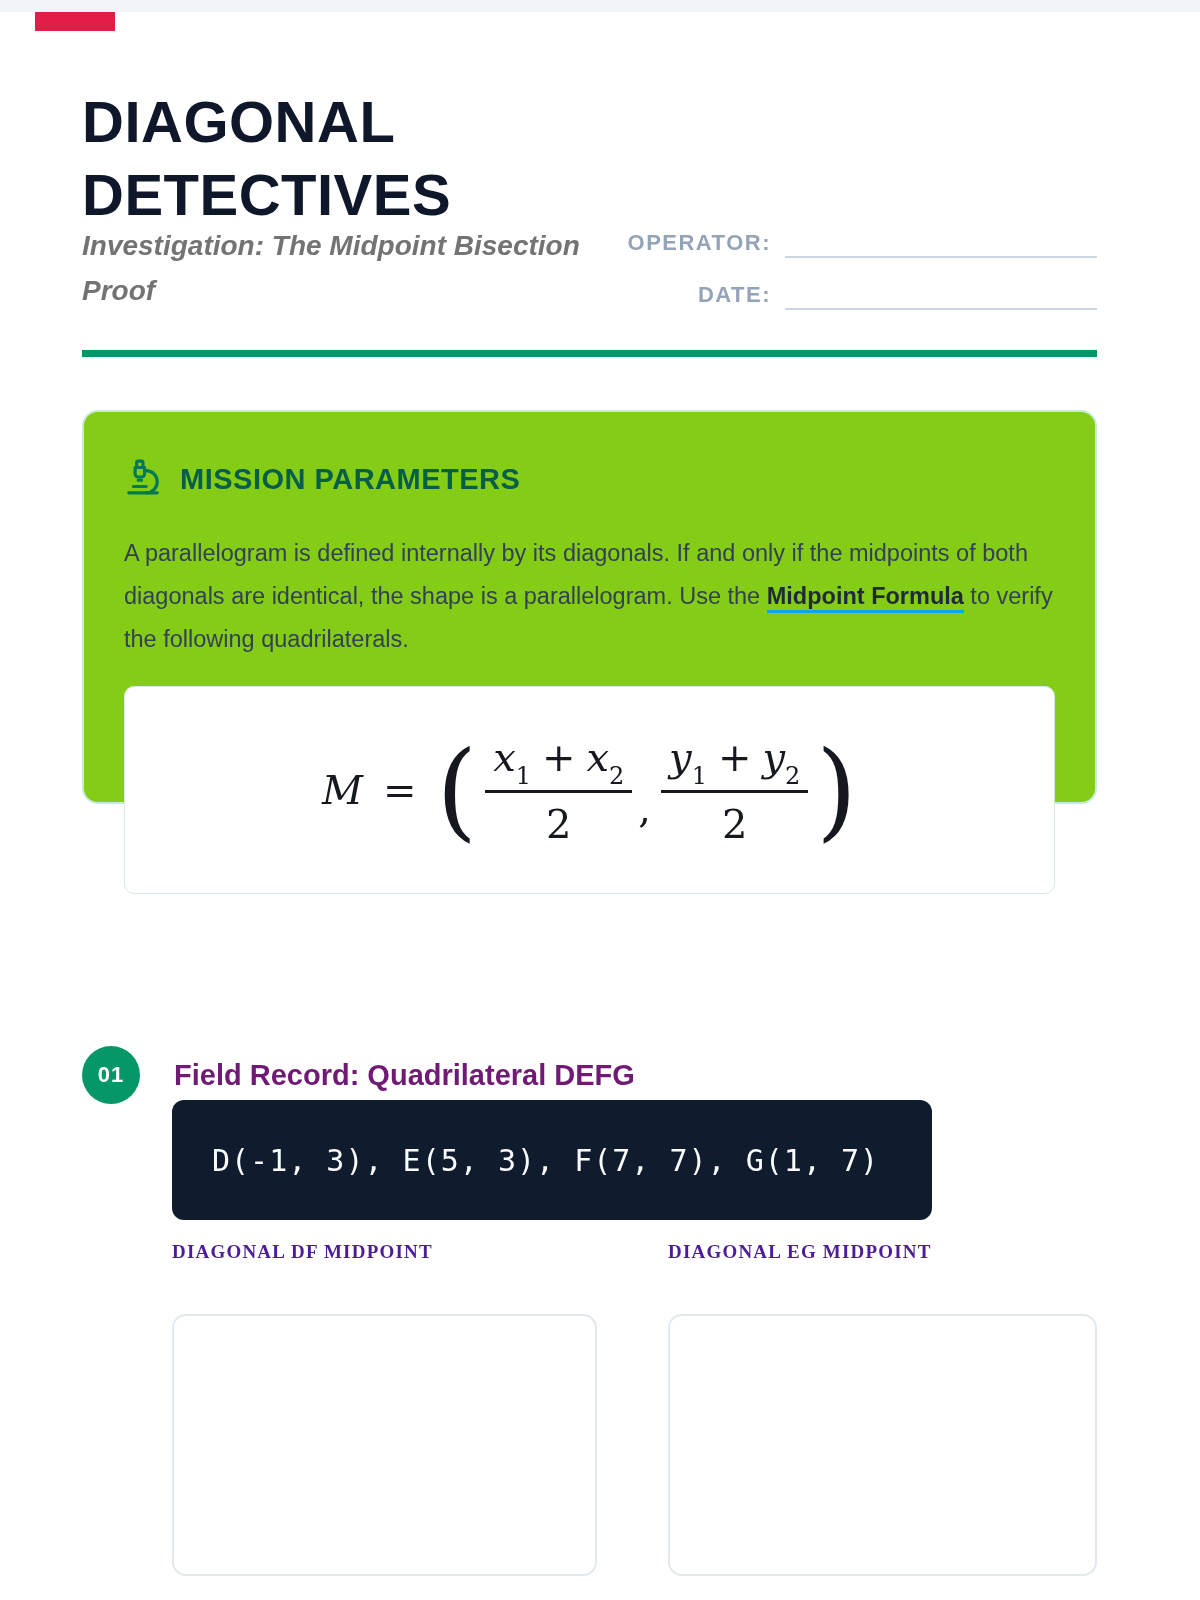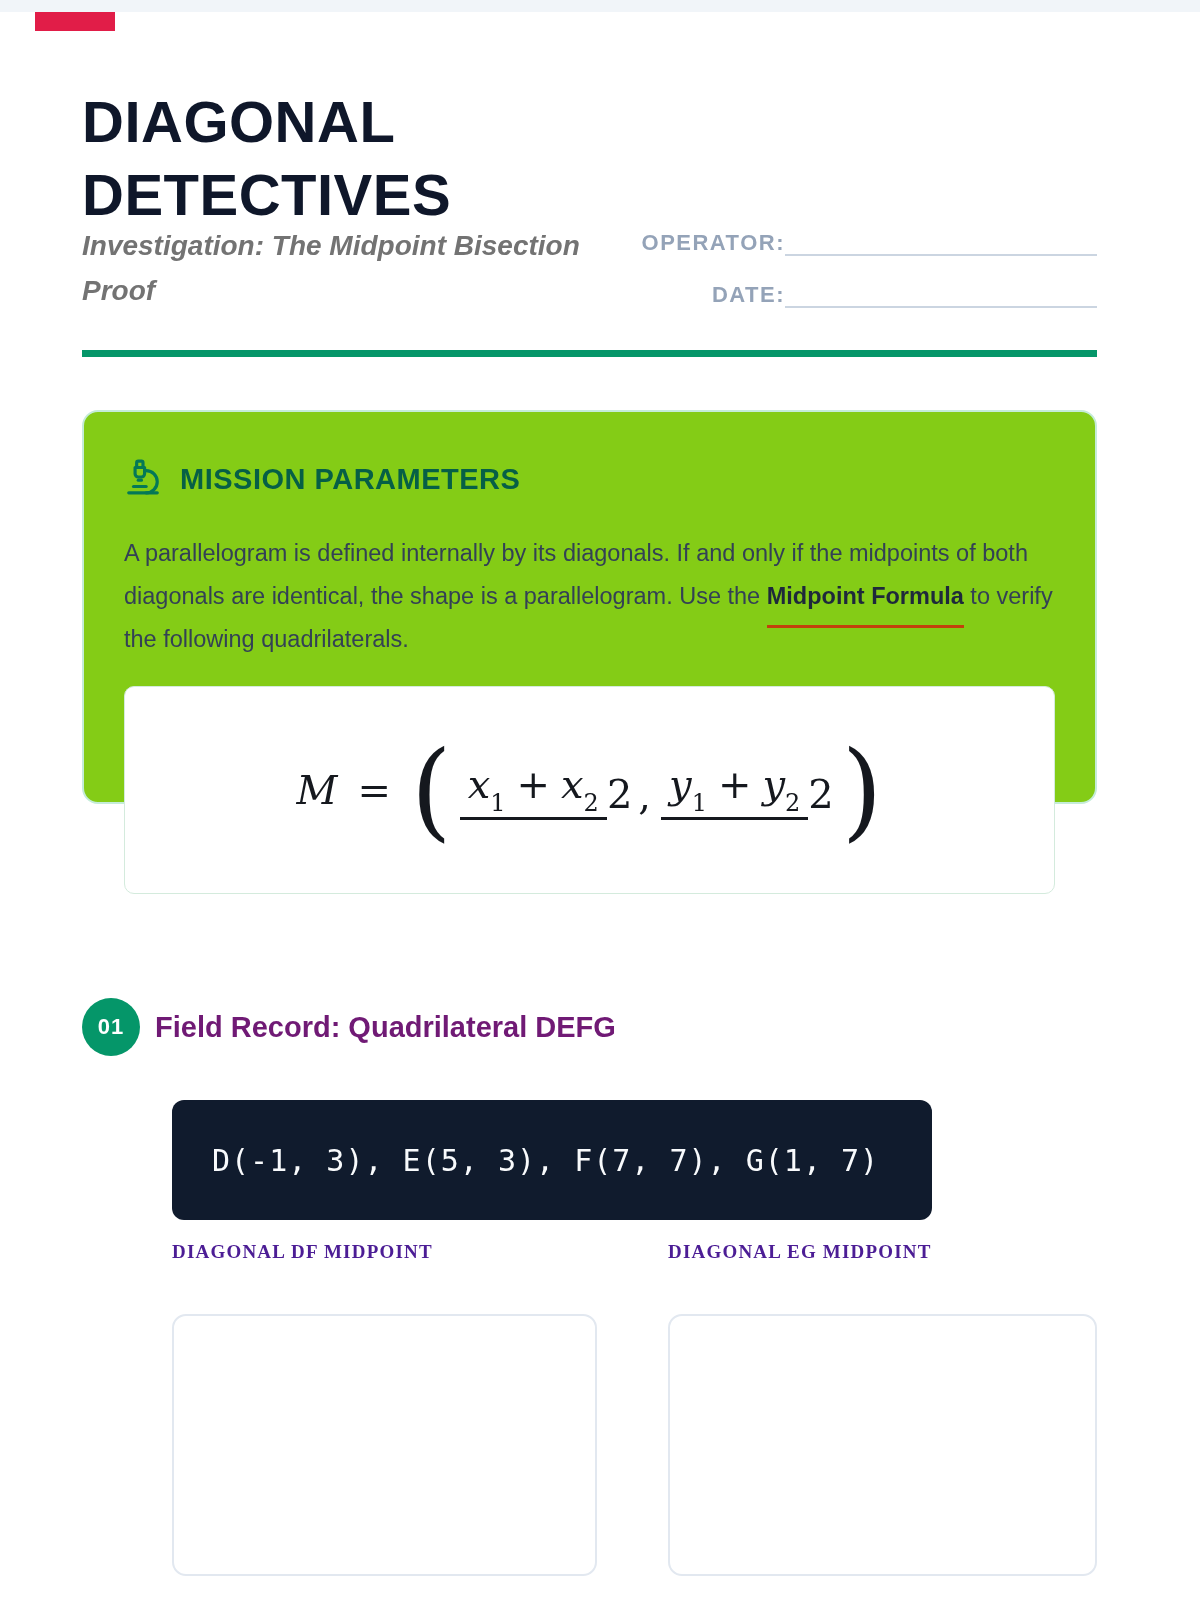--- a/index.html
+++ b/index.html
@@ -10,58 +10,58 @@
     font-family:"Liberation Sans", sans-serif; color:#0f172a;
   }
   .red-tab { position:absolute; left:35px; top:0; width:80px; height:19px; background:#e11d48; }
 
   
   .title { position:absolute; left:82px; top:74px; font-size:58px; line-height:1.25;
            font-weight:900; color:#0f172a; letter-spacing:0.5px; }
   .subtitle { position:absolute; left:82px; top:212px; width:540px;
               font-style:italic; font-weight:700; color:#737373; font-size:28px; line-height:1.6; }
   .meta { position:absolute; right:103px; top:218px; width:500px; }
-  .meta-row { display:flex; justify-content:flex-end; align-items:flex-start; margin-bottom:24px; }
+  .meta-row { display:flex; justify-content:flex-end; align-items:flex-end; gap:14px; margin-bottom:24px; }
   .meta-label { font-size:22px; font-weight:700; color:#94a3b8; letter-spacing:1.5px; padding-bottom:2px; }
   .meta-line { width:312px; height:26px; border-bottom:2px solid #cbd5e1; }
 
   .rule { position:absolute; left:82px; right:103px; top:338px; height:7px; background:#059669; }
 
   
   .panel {
     position:absolute; left:82px; right:103px; top:398px; height:394px;
     background:#84cc16; border:2px solid #c5ecd9; border-radius:16px;
     padding:46px 40px;
   }
   .panel-head { display:flex; align-items:center; gap:18px; }
   .panel-title { font-size:29px; font-weight:800; color:#065f46; letter-spacing:0.5px; }
   .panel-text { margin-top:32px; font-size:23.5px; line-height:1.82; color:#334155; }
-  .panel-text strong { color:#1e293b; border-bottom:3px solid #c2410c; padding-bottom:16px; }
+  .panel-text strong { color:#1e293b; border-bottom:3px solid #0ea5e9; padding-bottom:1px; }
   .formula-box {
     margin-top:26px; height:208px; background:#ffffff;
     border:1.5px solid #d4ebdd; border-radius:10px;
     display:flex; align-items:center; justify-content:center;
   }
 
   
   .formula { display:flex; align-items:center; font-family:"DejaVu Serif", serif;
              font-size:40px; color:#15181e; }
   .f-var { font-style:italic; }
   .f-eq { margin:0 20px; }
   .f-paren { font-size:2.6em; font-weight:400; line-height:0.85; transform:scaleY(1.02); }
   .f-paren.open { margin-right:8px; } .f-paren.close { margin-left:8px; }
-  .frac { display:inline-flex; align-items:center; }
+  .frac { display:inline-flex; flex-direction:column; align-items:center; }
   .frac .num { display:block; padding:0 8px 10px; border-bottom:3px solid #15181e; white-space:nowrap; }
   .frac .den { display:block; padding-top:8px; }
   .frac sub { font-size:0.6em; font-style:normal; line-height:0; position:relative; top:0.18em; }
   .f-op { margin:0 11px; }
   .f-comma { align-self:flex-end; margin:0 10px 16px 6px; }
 
   
-  .section-head { position:absolute; left:82px; top:986px; display:flex; align-items:center; gap:15px; }
+  .section-head { position:absolute; left:82px; top:1034px; display:flex; align-items:center; gap:34px; }
   .badge { width:58px; height:58px; border-radius:50%; background:#059669; color:#ffffff;
            display:flex; align-items:center; justify-content:center;
            font-size:22px; font-weight:800; letter-spacing:1px; }
   .section-title { font-size:29px; font-weight:800; color:#701a75; }
 
   .code-box {
     position:absolute; left:172px; top:1088px; width:760px; height:120px;
     background:#101b2d; border-radius:12px; display:flex; align-items:center;
     padding-left:40px;
   }

